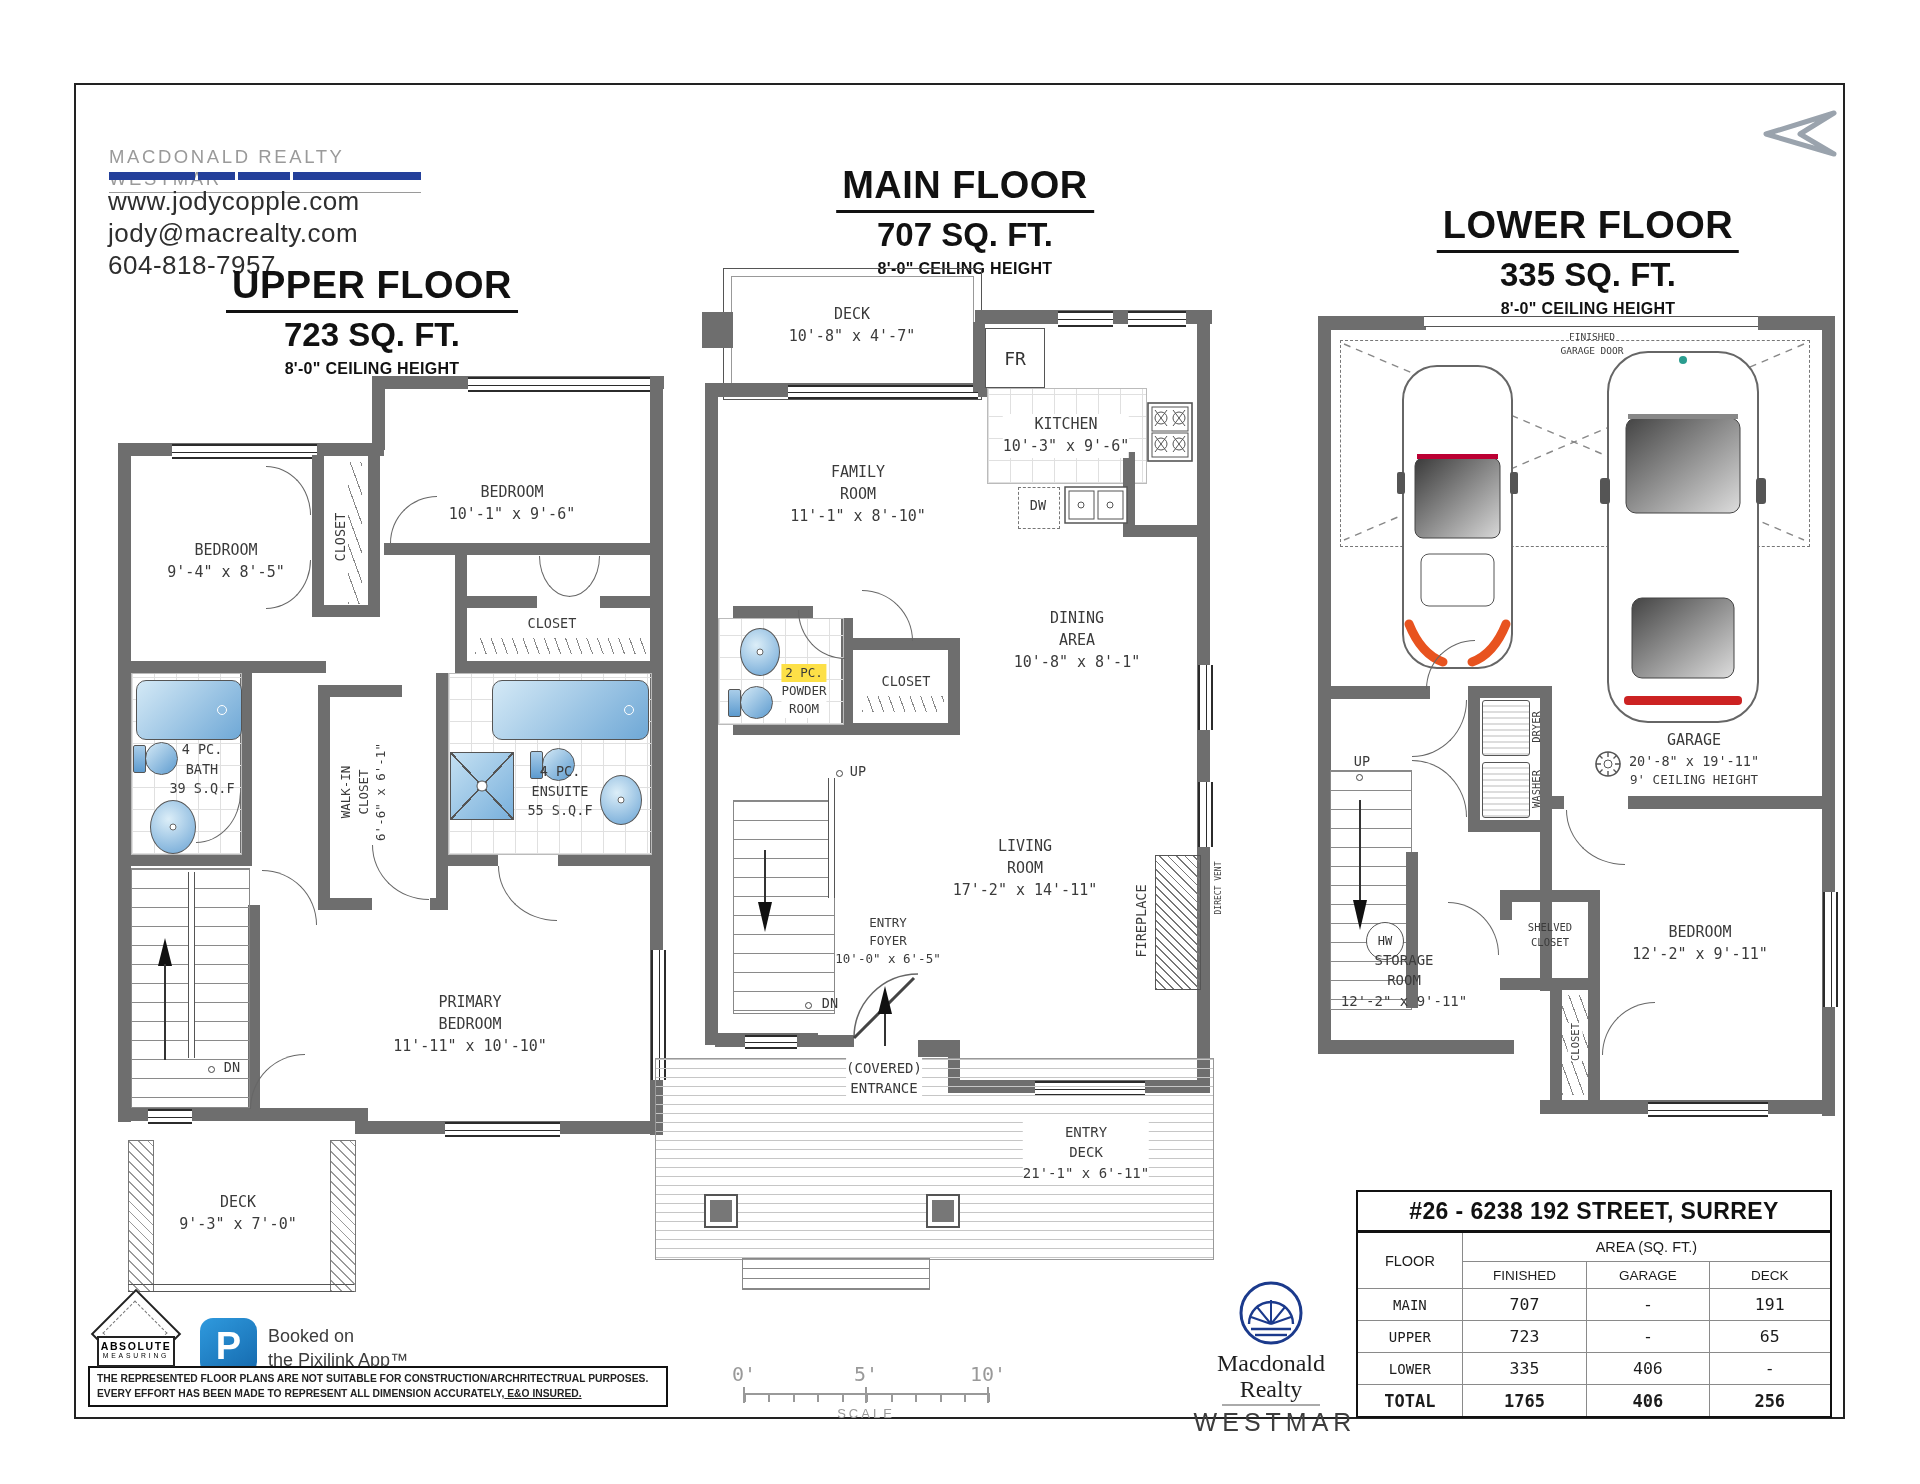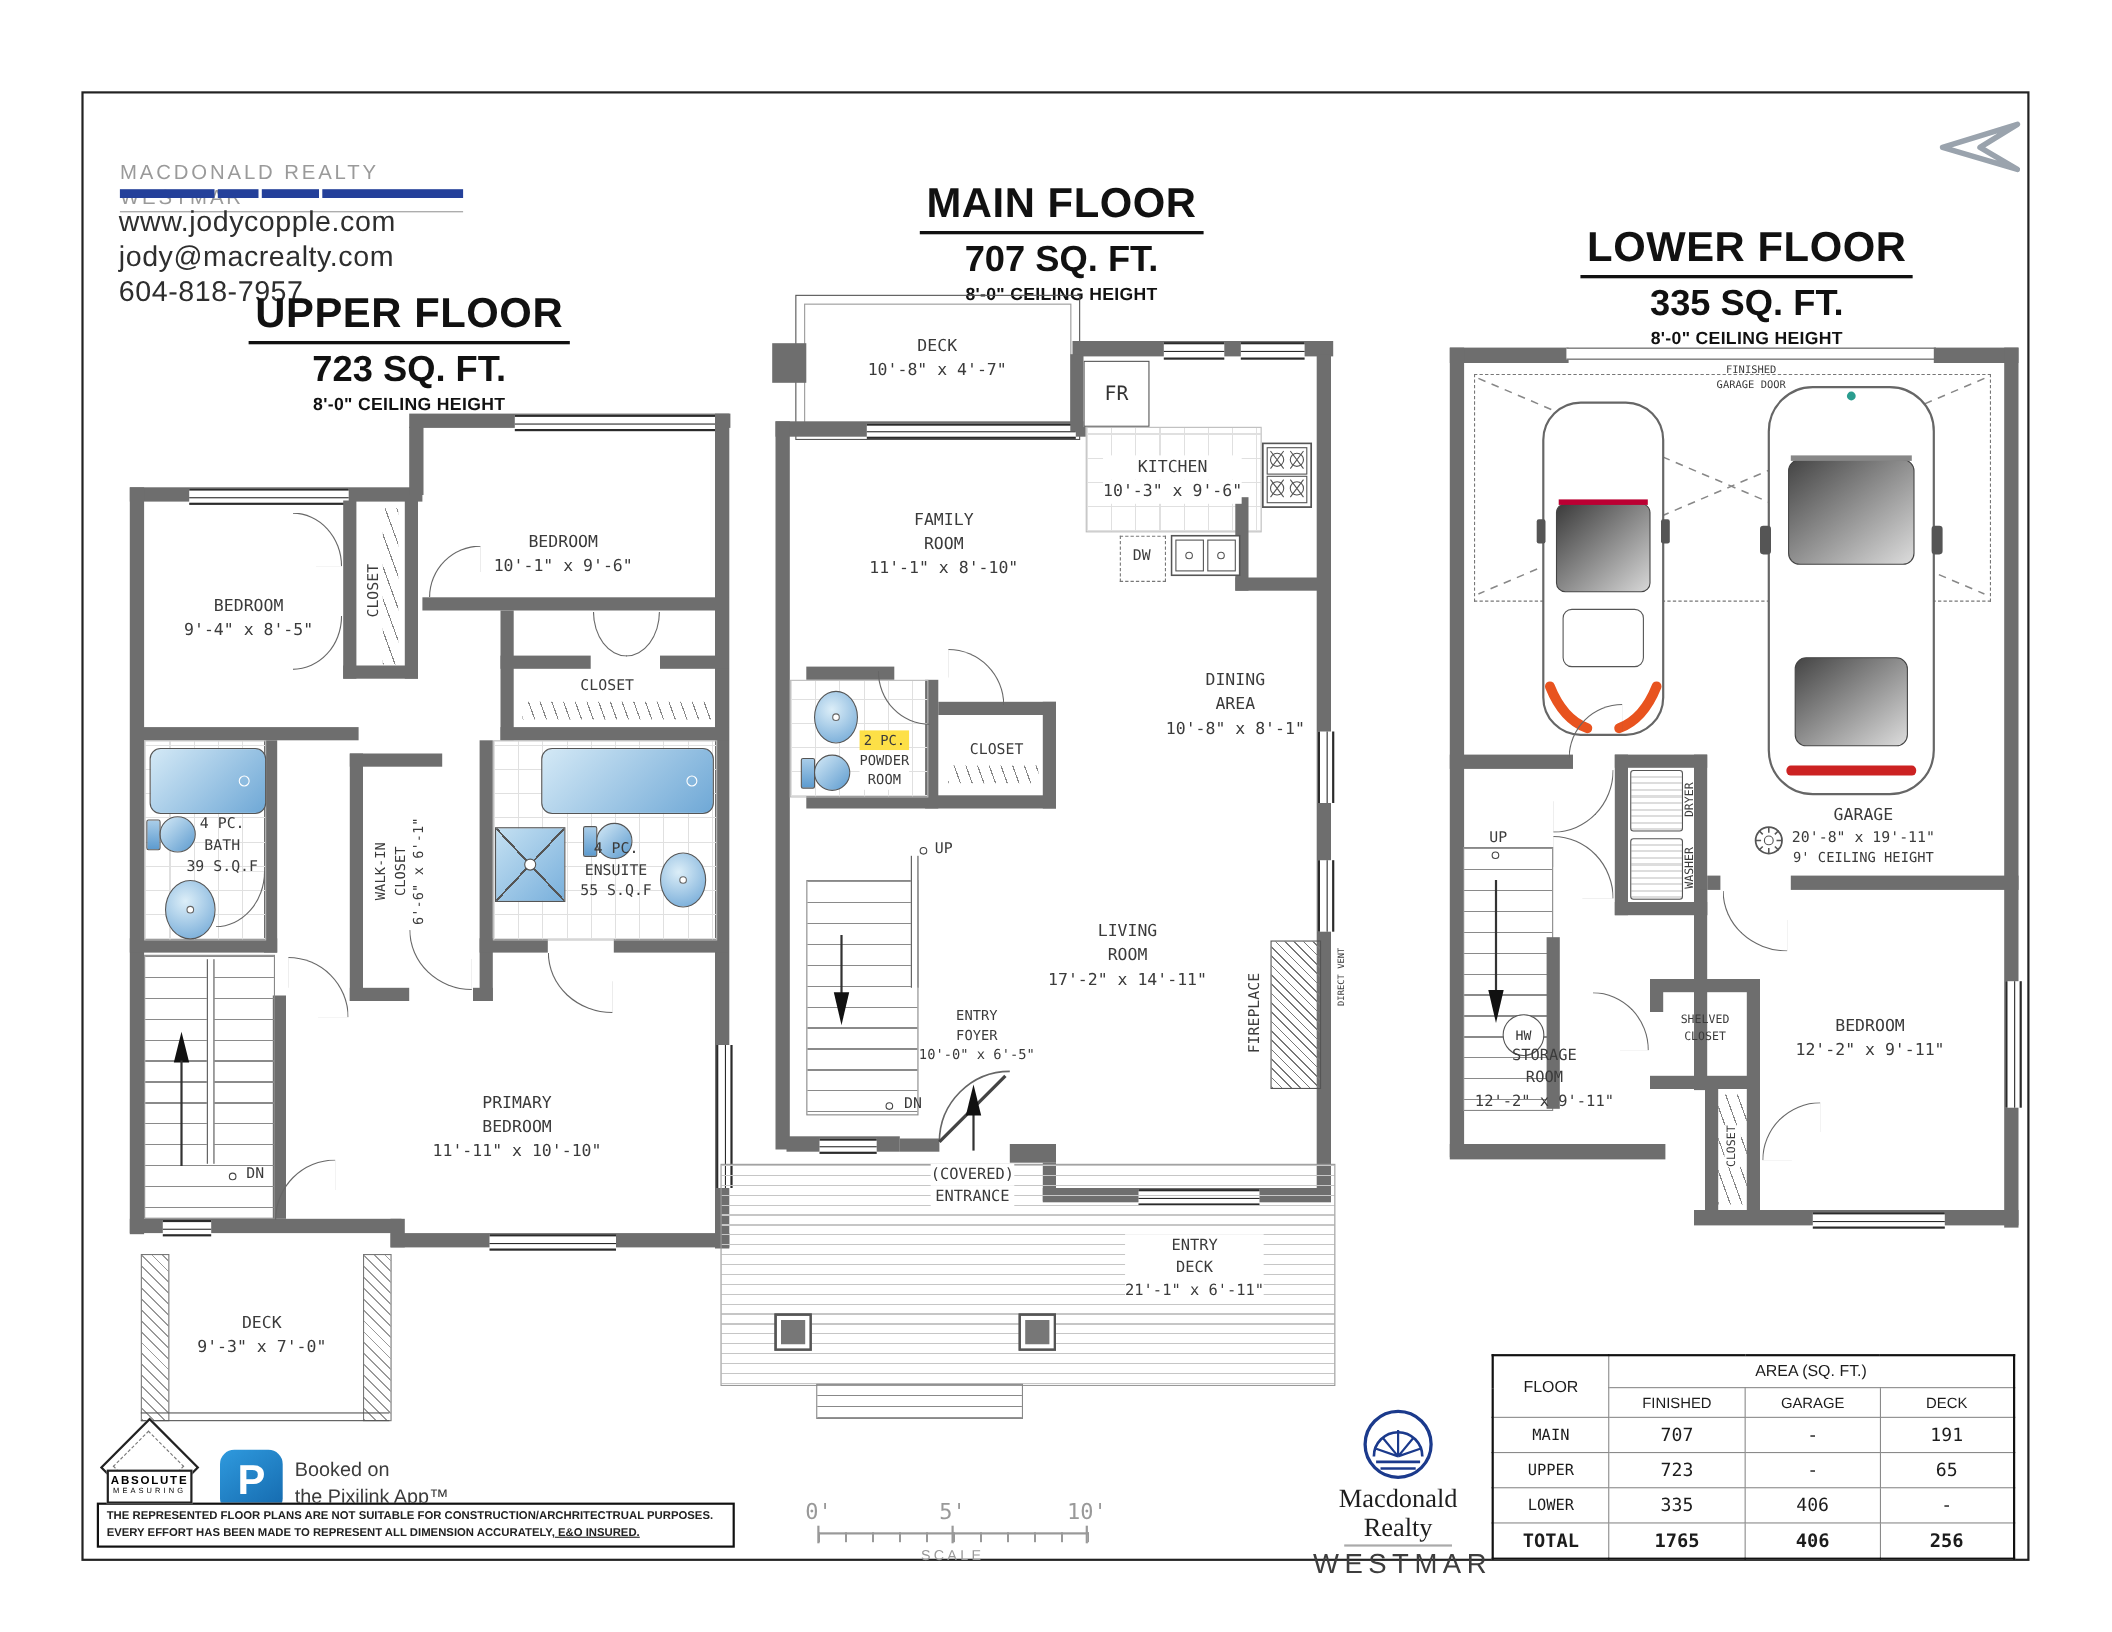--- a/index.html
+++ b/index.html
@@ -347,21 +347,21 @@
     <span class="ln">11'-1" x 8'-10"</span>
   </div>
   <div class="lb s12" style="left:804px;top:664px">
     <span class="ln" style="background:#fde047">2 PC.</span>
     <span class="ln" style="background:#fff">POWDER</span>
     <span class="ln" style="background:#fff">ROOM</span>
   </div>
   <div class="lb s13" style="left:906px;top:672px">
       <span class="ln">CLOSET</span>
     </div>
-  <div class="lb s15" style="left:1123px;top:608px">
+  <div class="lb s15" style="left:1077px;top:608px">
     <span class="ln">DINING</span>
     <span class="ln">AREA</span>
     <span class="ln">10'-8" x 8'-1"</span>
   </div>
   <div class="lb s15" style="left:1025px;top:836px">
     <span class="ln">LIVING</span>
     <span class="ln">ROOM</span>
     <span class="ln">17'-2" x 14'-11"</span>
   </div>
   <div class="lb s12" style="left:888px;top:914px">
@@ -534,20 +534,21 @@
     <line x1="13" y1="49" x2="53" y2="49" stroke="#1b3a8c" stroke-width="2.4"></line>
     <line x1="17" y1="55" x2="49" y2="55" stroke="#1b3a8c" stroke-width="2.4"></line>
   </svg>
   <div class="realty-name" style="left:1271px;top:1350px">
     <span class="ln">Macdonald</span>
     <span class="ln">Realty</span>
   </div>
   <div style="position:absolute;left:1222px;top:1404px;width:98px;height:1.5px;background:#aaa"></div>
   <div class="westmar" style="left:1275px;top:1408px">WESTMAR</div>
 
+  <div class="addr">#26 - 6238 192 STREET, SURREY</div>
   <table class="sum">
     <tbody>
         <tr>
       <th class="hd" rowspan="2" style="width:104px">FLOOR</th>
       <th class="hd" colspan="3">AREA (SQ. FT.)</th>
     </tr>
     <tr>
       <th class="sub" style="width:124px">FINISHED</th>
       <th class="sub" style="width:122px">GARAGE</th>
       <th class="sub" style="width:122px">DECK</th>

